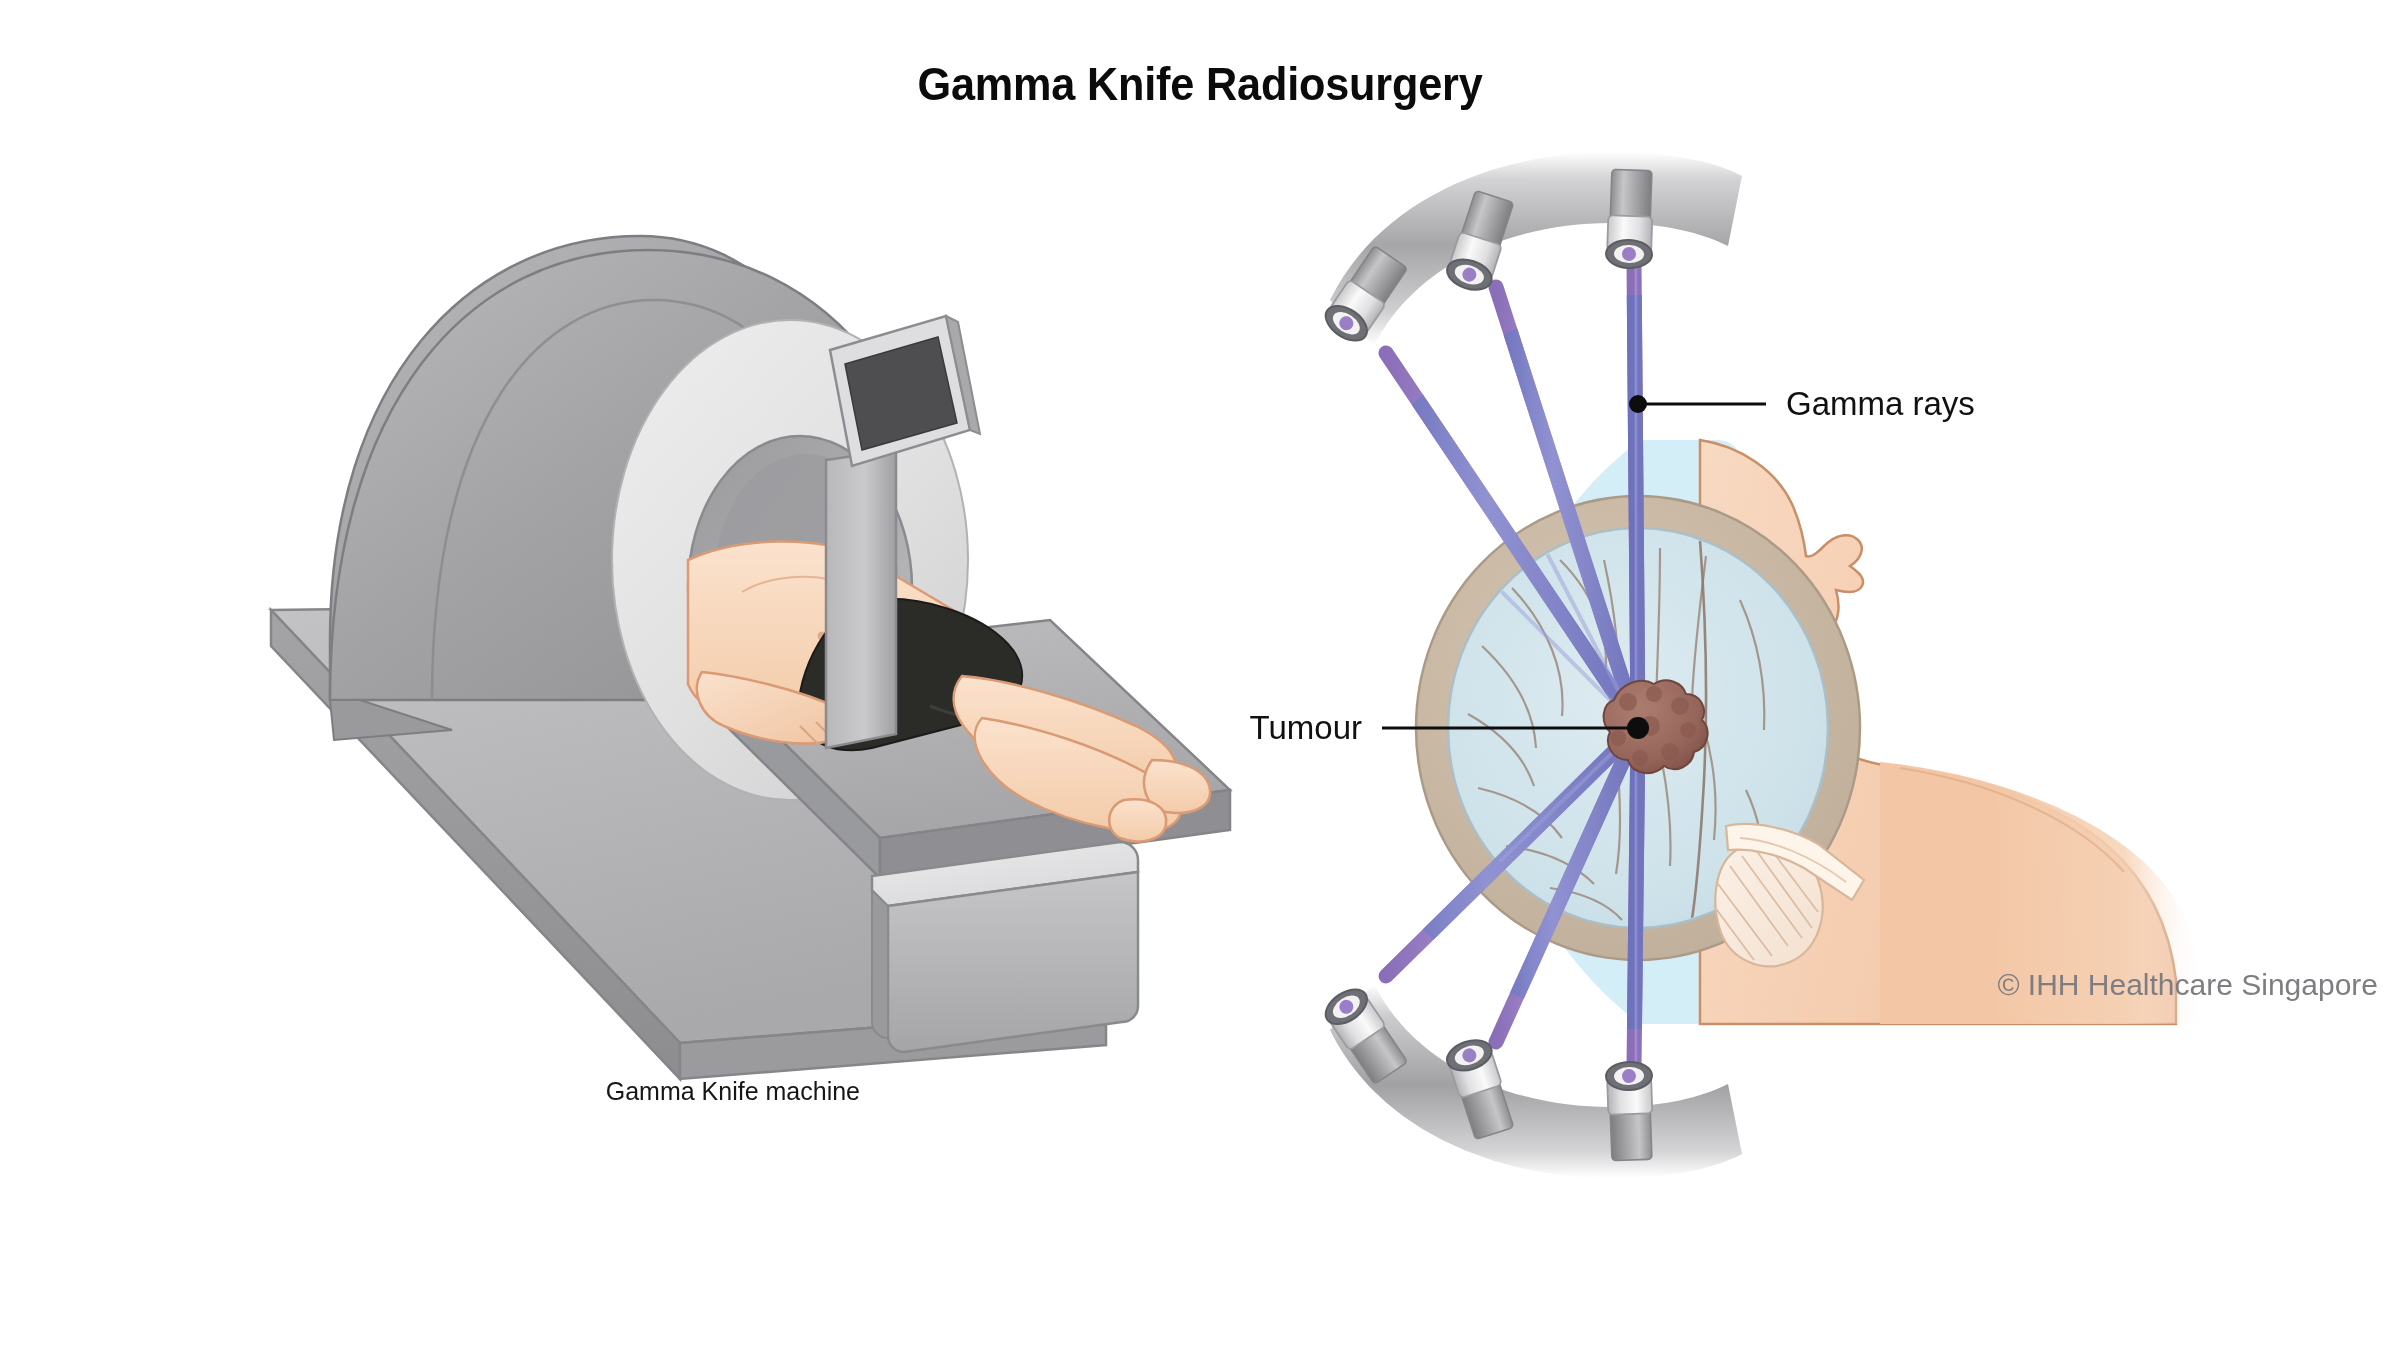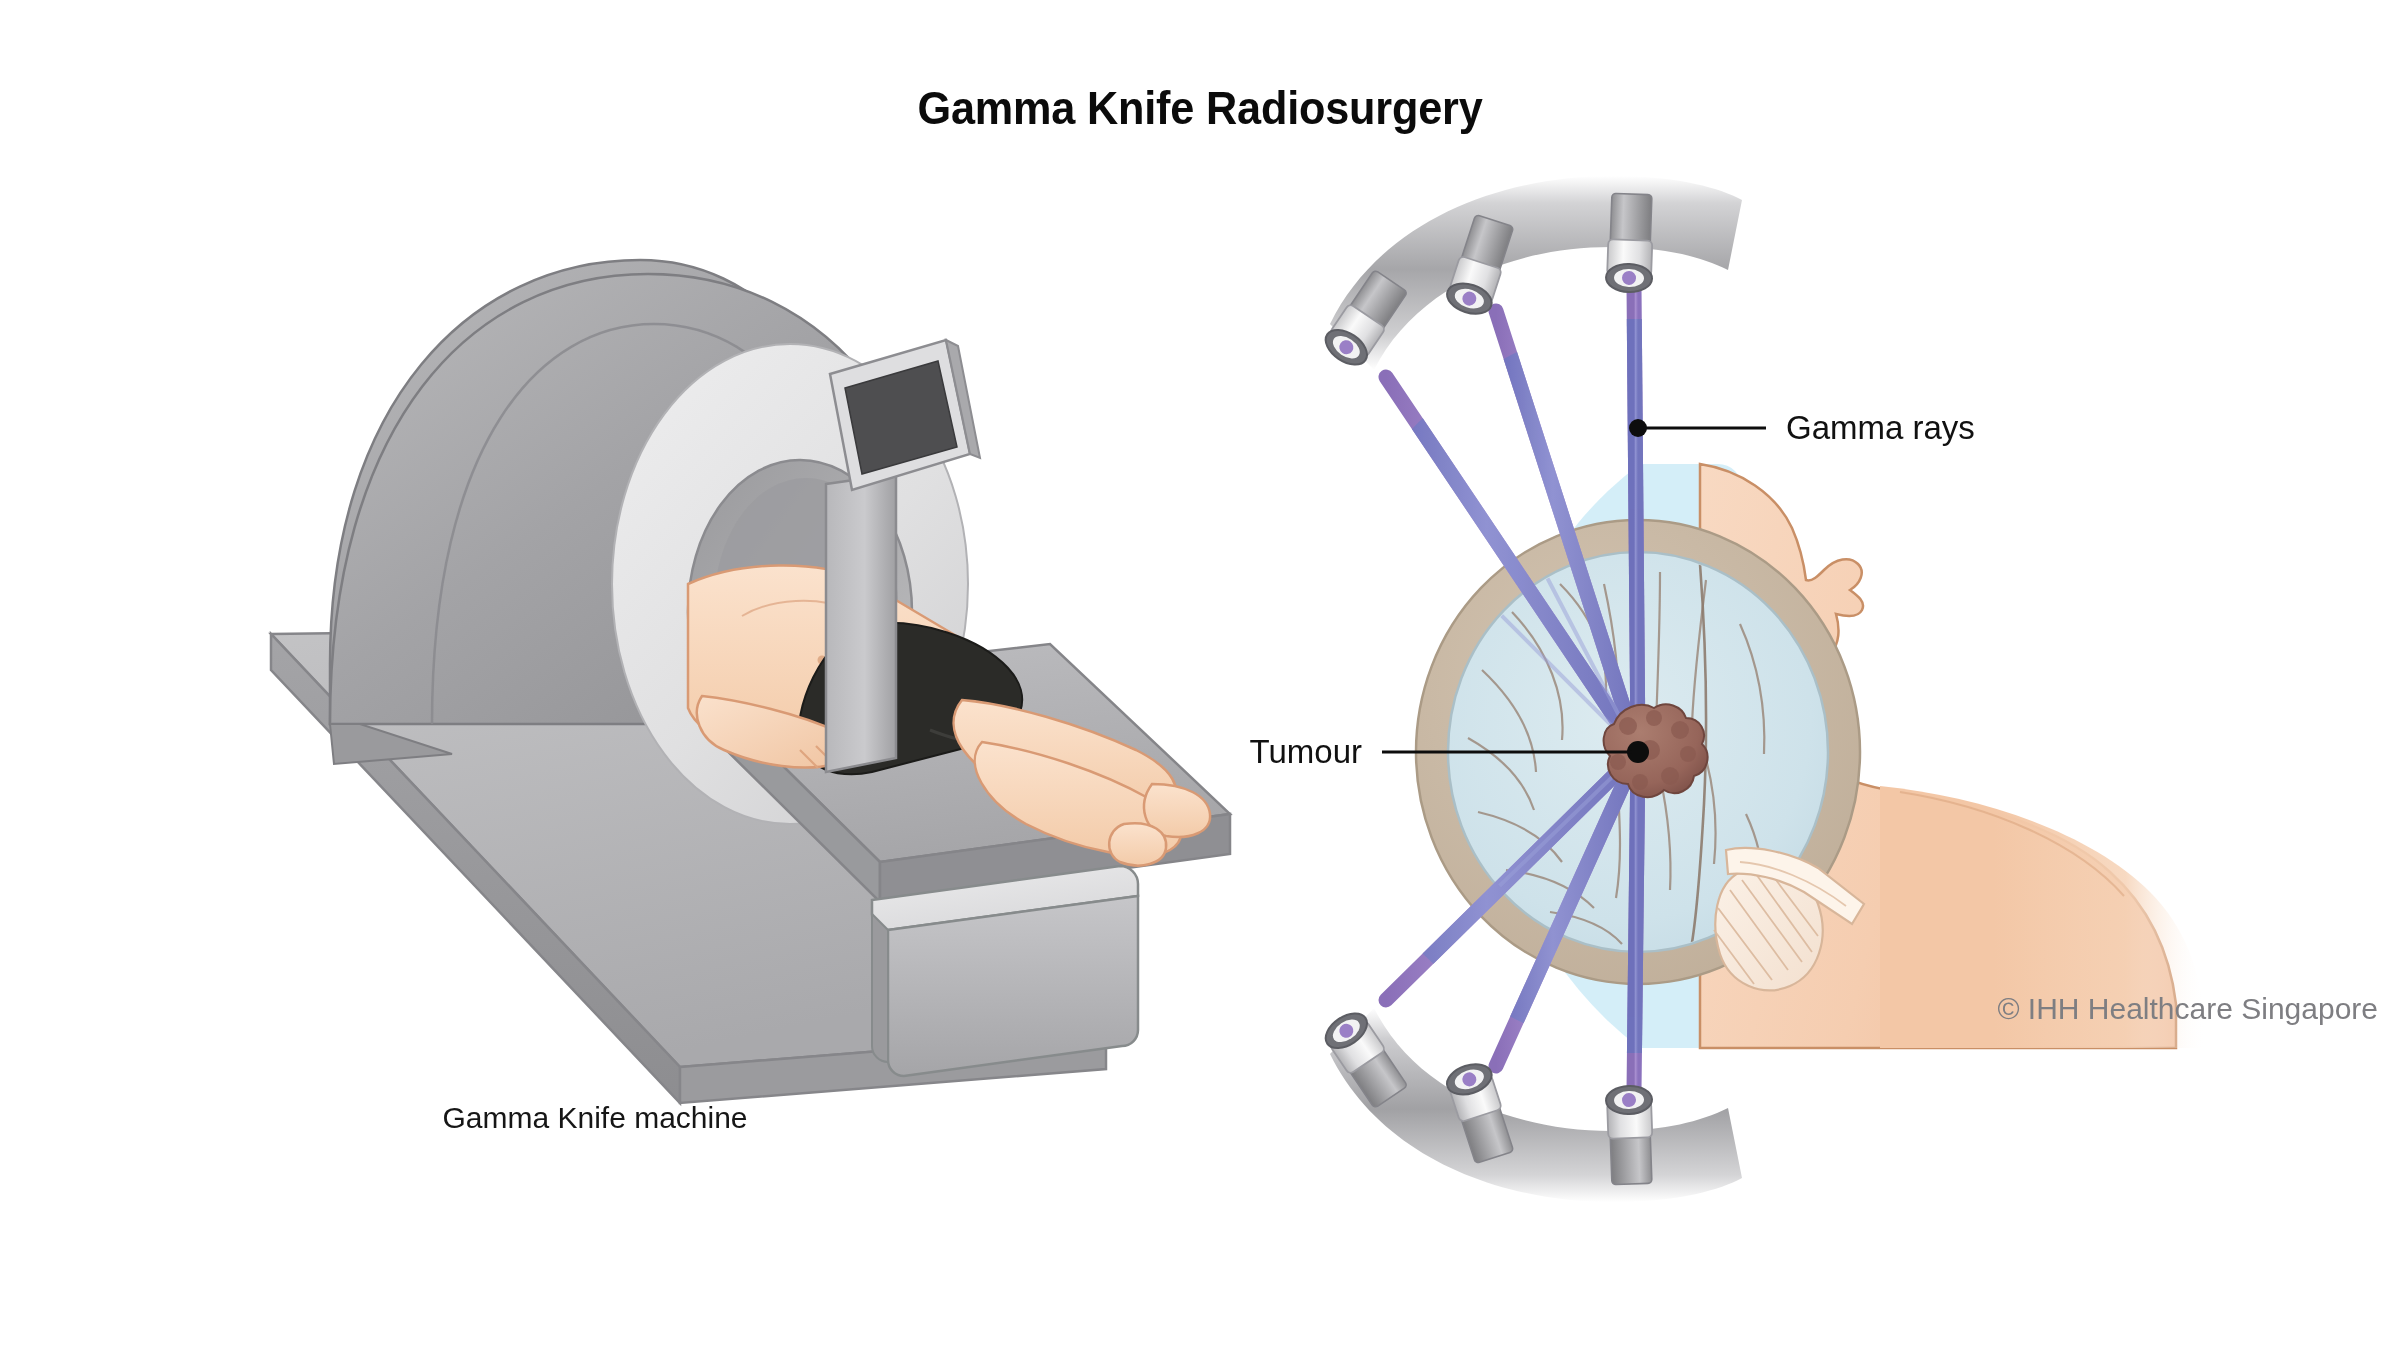--- a/index.html
+++ b/index.html
@@ -12,42 +12,41 @@
     height: 1350px;
     position: relative;
     overflow: hidden;
     font-family: "Liberation Sans", "DejaVu Sans", sans-serif;
   }
   #figure-root {
     position: absolute;
     inset: 0;
     width: 2400px;
     height: 1020px;
-    margin-top: 24px;
   }
   .page-title {
     position: absolute;
     top: 56px;
     left: 0;
     width: 2400px;
     text-align: center;
     font-size: 47px;
     font-weight: bold;
     color: #0b0b0b;
     letter-spacing: -0.2px;
     font-family: "Liberation Sans Narrow", "Liberation Sans", sans-serif;
     transform: scaleX(0.92);
   }
   .caption-machine {
     position: absolute;
     left: 330px;
     top: 1077px;
     width: 530px;
-    text-align: center;
-    font-size: 30px;
+    text-align: right;
+    font-size: 25px;
     color: #161616;
     font-family: "Liberation Sans", sans-serif;
   }
   .copyright {
     position: absolute;
     right: 22px;
     bottom: 18px;
     font-size: 30px;
     color: #7e7e82;
     font-family: "Liberation Sans", sans-serif;

